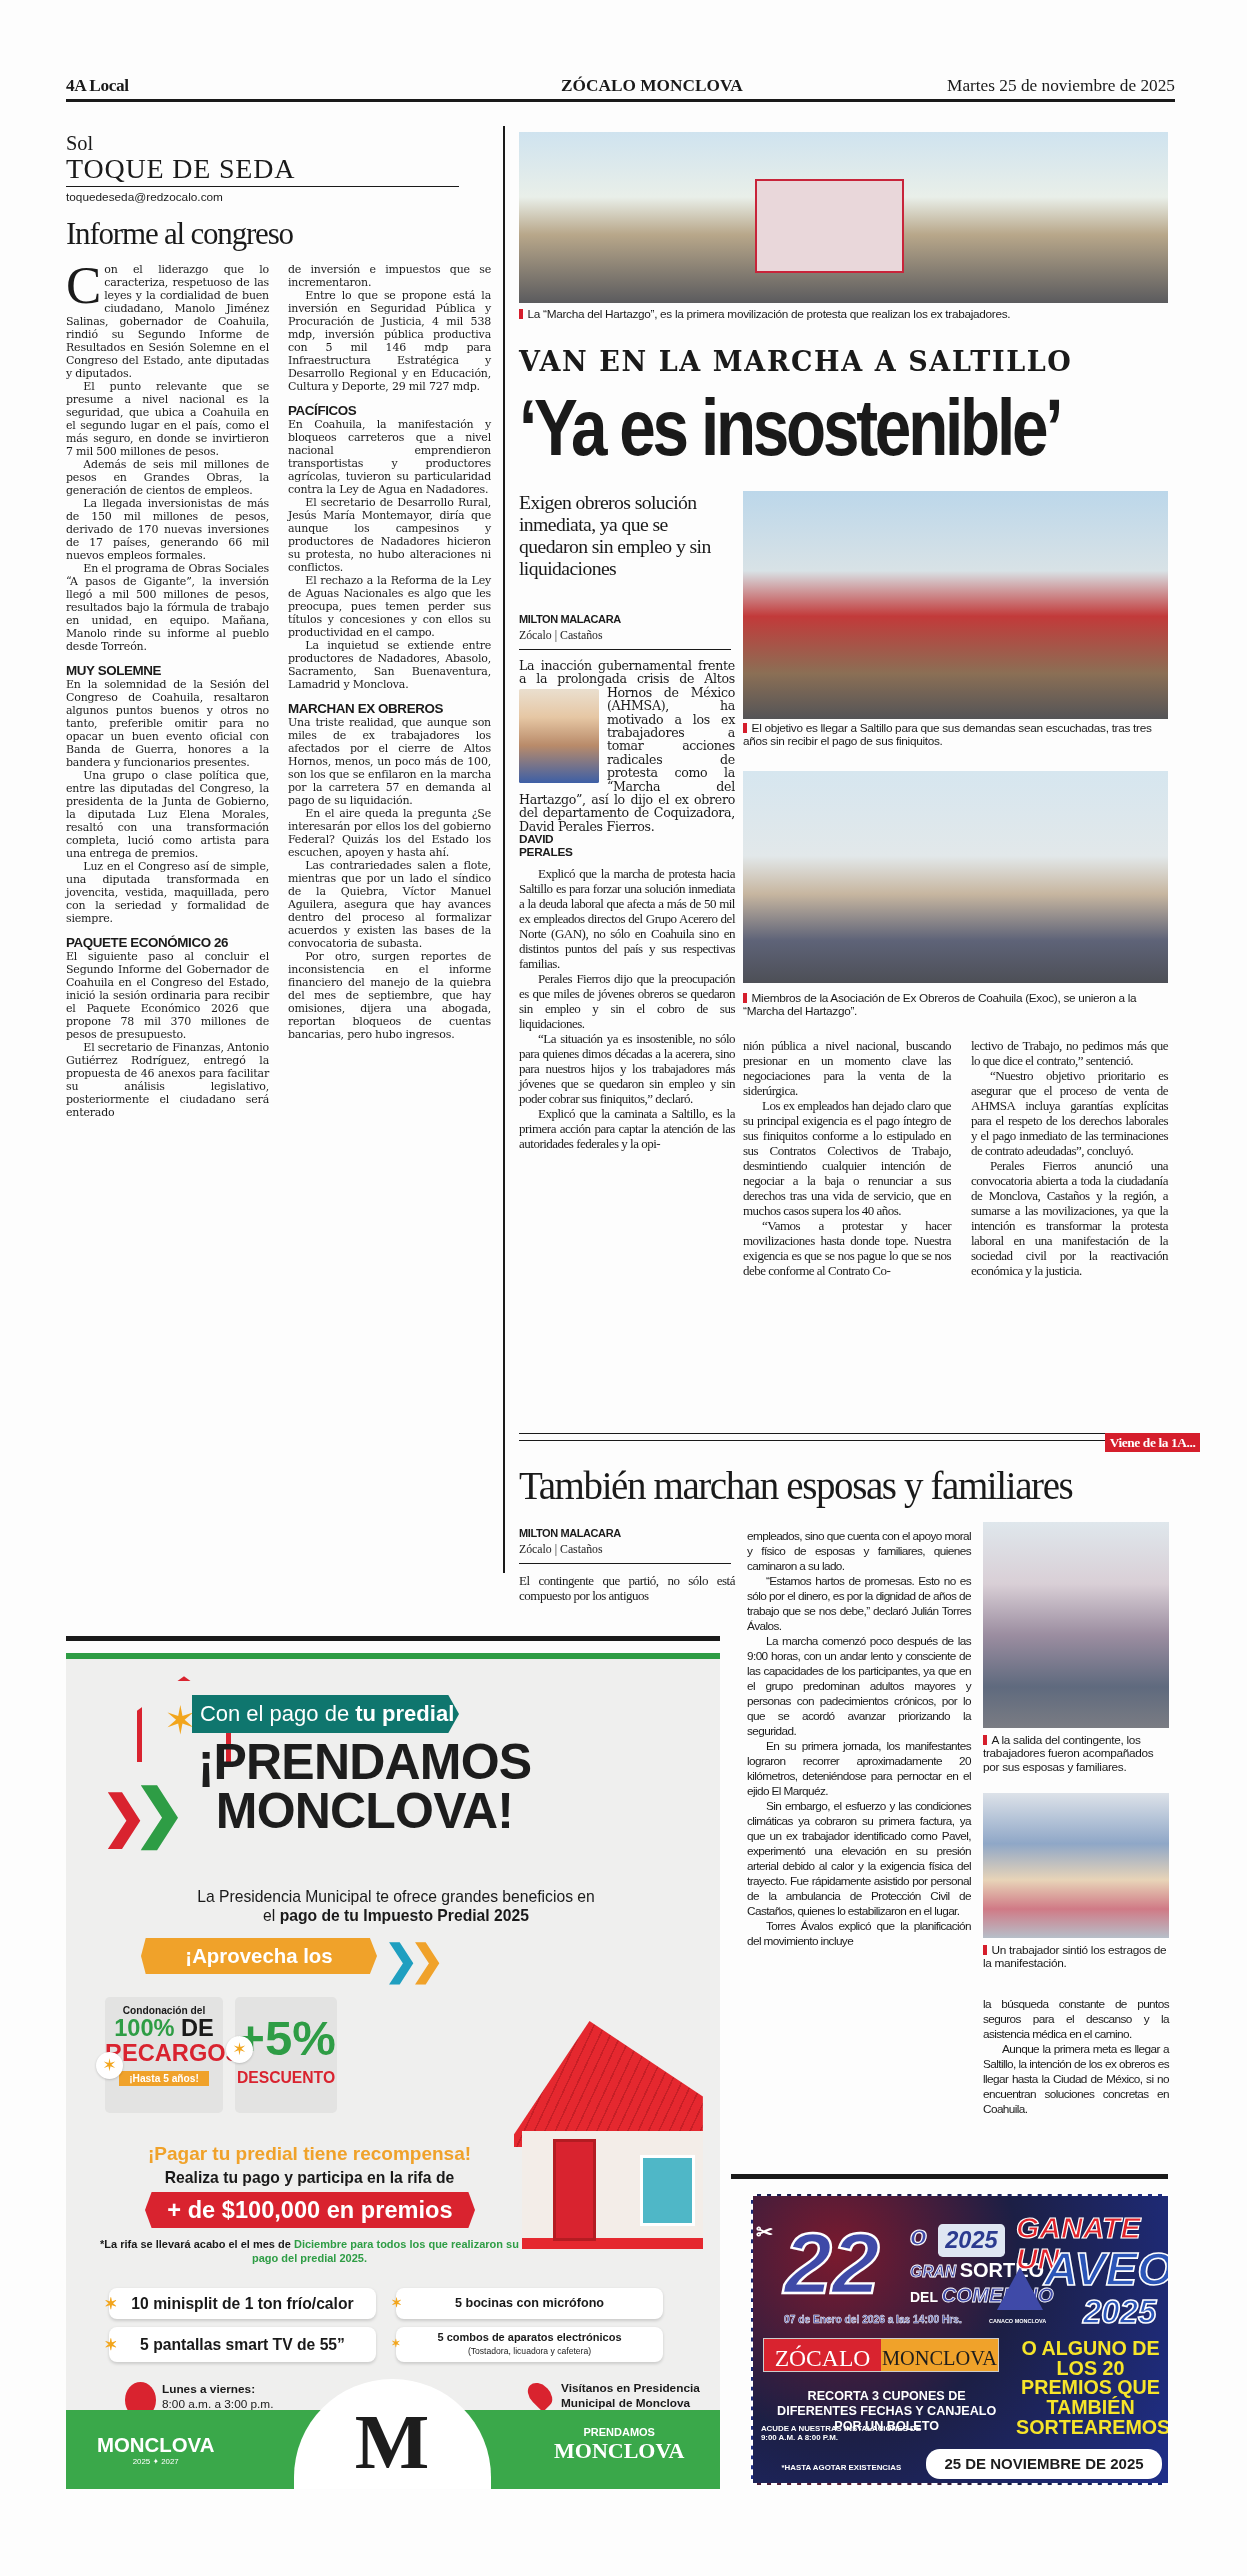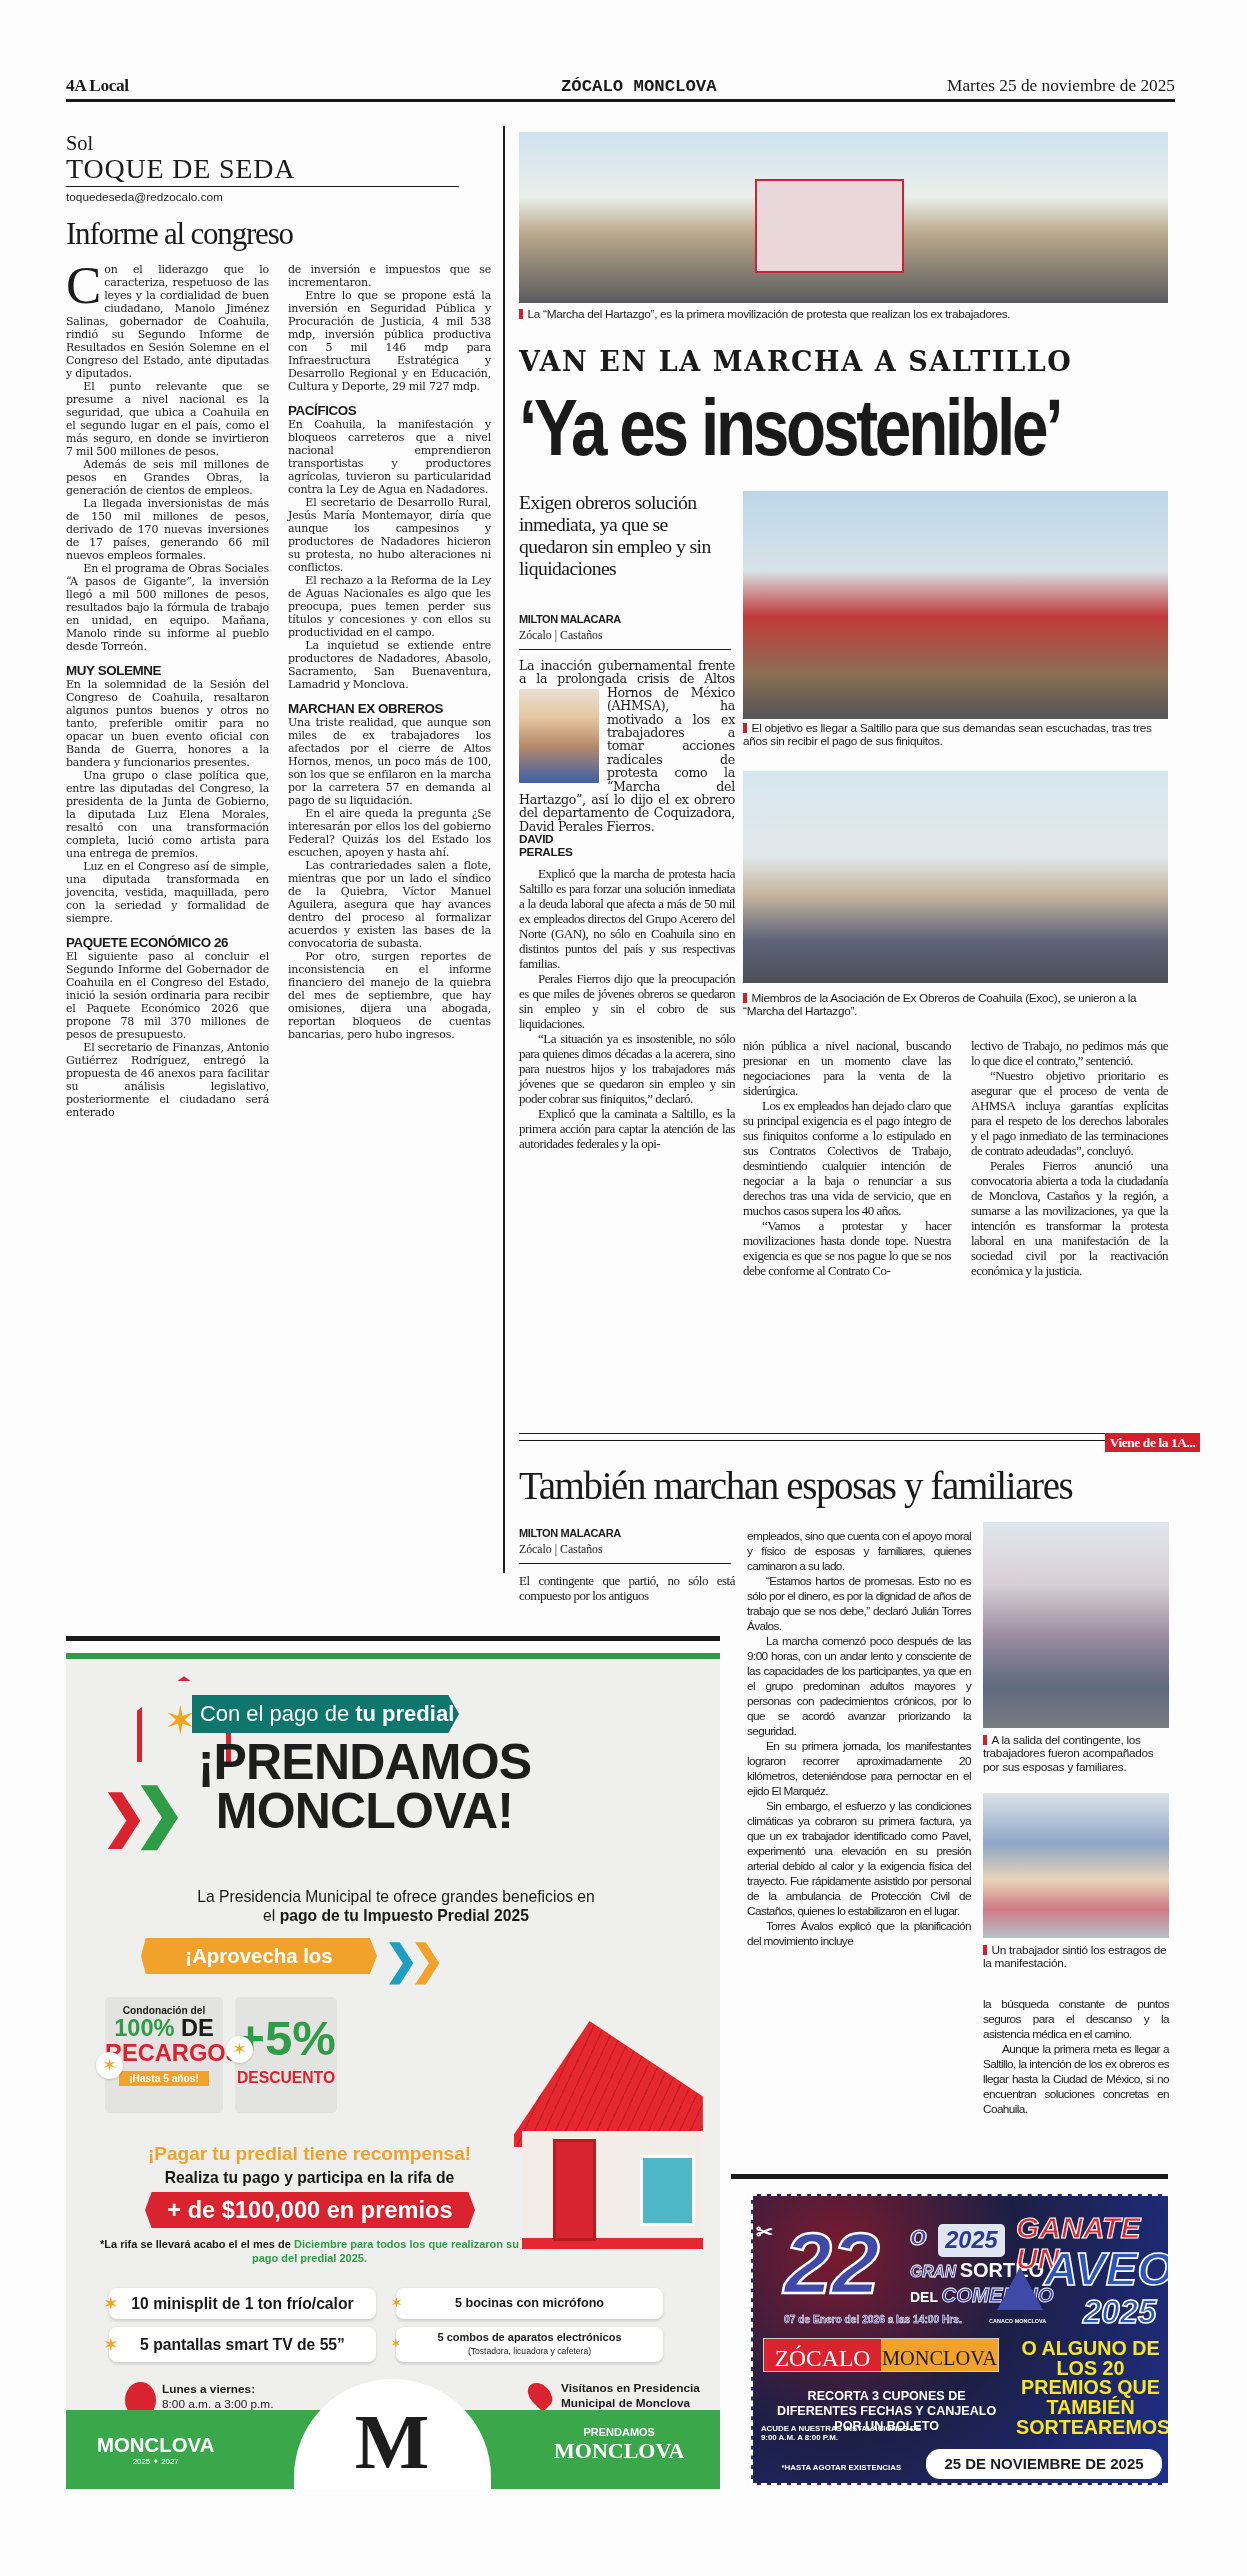--- a/index.html
+++ b/index.html
@@ -1,21 +1,21 @@
 <!DOCTYPE html>
 <html style="font-size:12.6px"><head>
 <meta charset="utf-8">
 <style>
   *{box-sizing:border-box;margin:0;padding:0}
   body{width:1248px;height:2576px;background:#fdfdfd;font-family:"DejaVu Serif",serif;color:#1a1a1a;position:relative;overflow:hidden}
   .abs{position:absolute}
   
   .hdr{left:66px;top:75px;width:1109px;height:27px;border-bottom:3.1px solid #1a1a1a;display:flex;justify-content:space-between;align-items:flex-end;padding-bottom:3.1px}
   .hdr .sec{font-family:"Liberation Serif",serif;font-weight:bold;font-size:17.3px;letter-spacing:-0.4px}
-  .hdr .pub{font-family:Liberation Mono, monospace;font-weight:bold;font-size:17.3px;position:absolute;left:495px}
+  .hdr .pub{font-family:Liberation Serif, serif;font-weight:bold;font-size:17.3px;position:absolute;left:495px}
   .hdr .date{font-family:"Liberation Serif",serif;font-size:17.3px}
   
   .col-l{left:66px;top:132px;width:425px}
   .kicker{font-family:"Liberation Serif",serif;font-size:20.4px;line-height:22px}
   .colname{font-family:"Liberation Serif",serif;font-size:28px;letter-spacing:0.8px;line-height:30px;border-bottom:0.8px solid #1a1a1a;padding-bottom:1.6px;width:393px}
   .email{font-family:"Liberation Sans",sans-serif;font-size:11.8px;margin-top:3.1px}
   .col-title{font-family:"Liberation Serif",serif;font-size:31px;letter-spacing:-1.2px;margin-top:12.6px;line-height:36px}
   .twocol{display:flex;gap:19px;margin-top:11px}
   .twocol .c{width:203px;font-family:"DejaVu Serif",serif;font-size:11px;line-height:13px;text-align:justify;hyphens:auto;letter-spacing:-0.2px}
   .twocol p{text-indent:17.3px}

